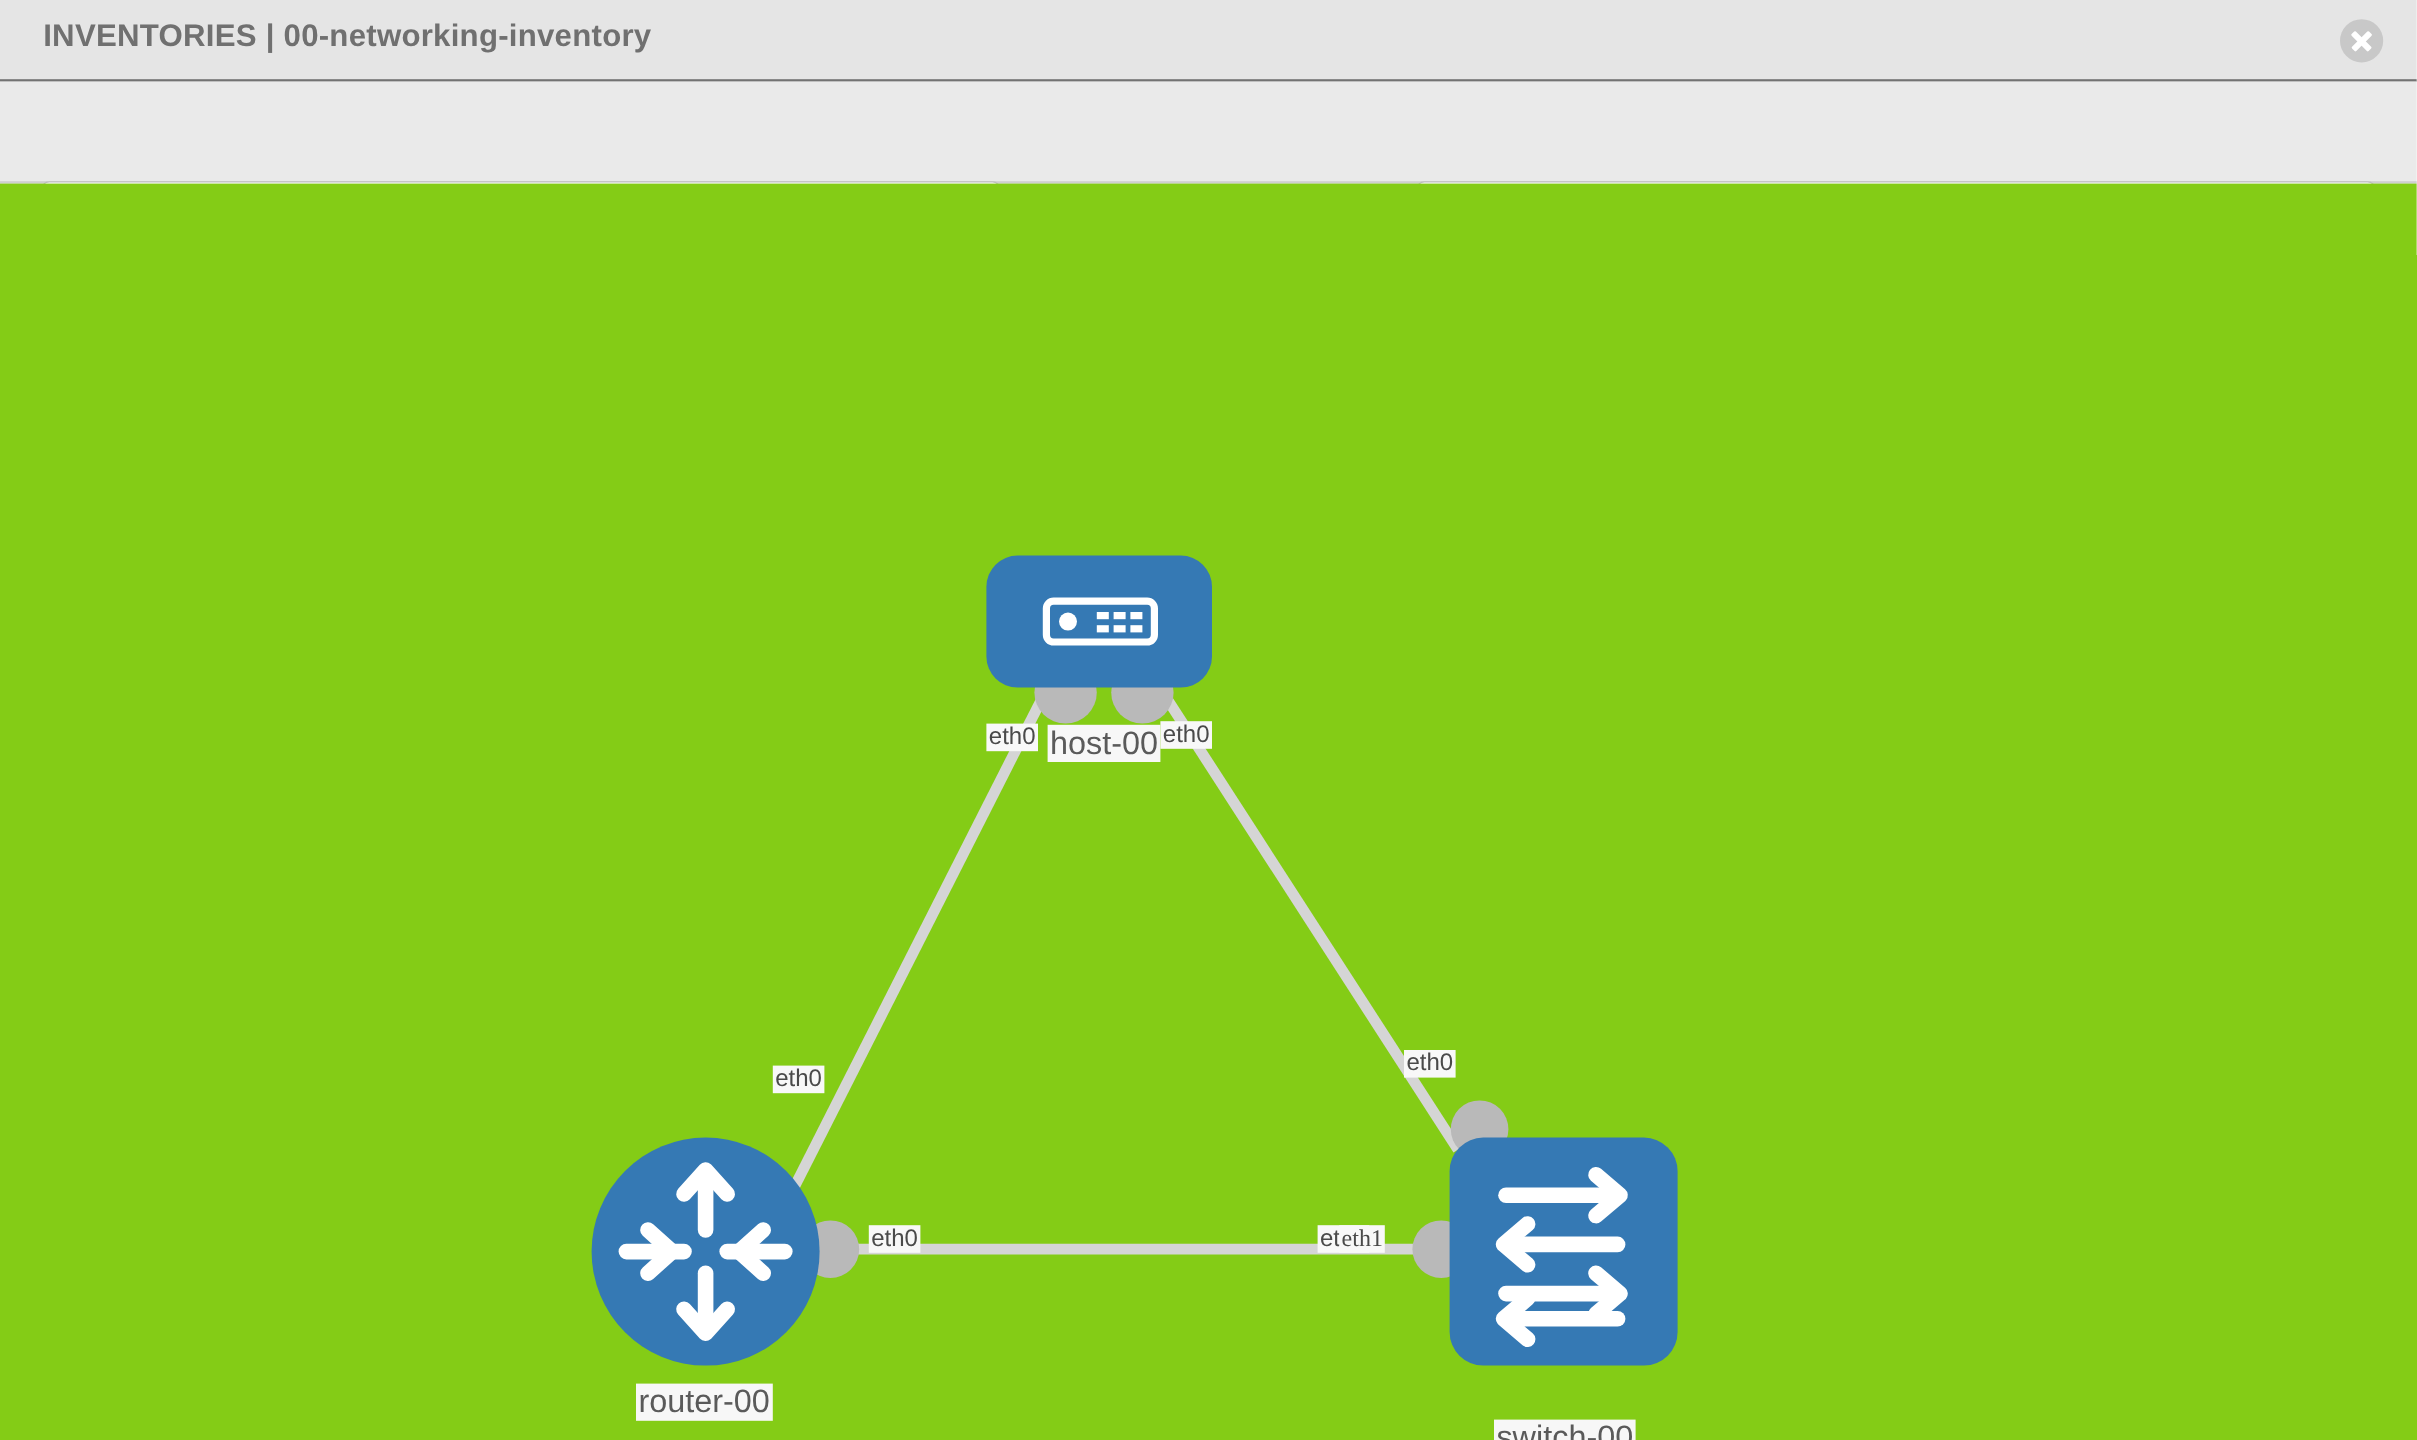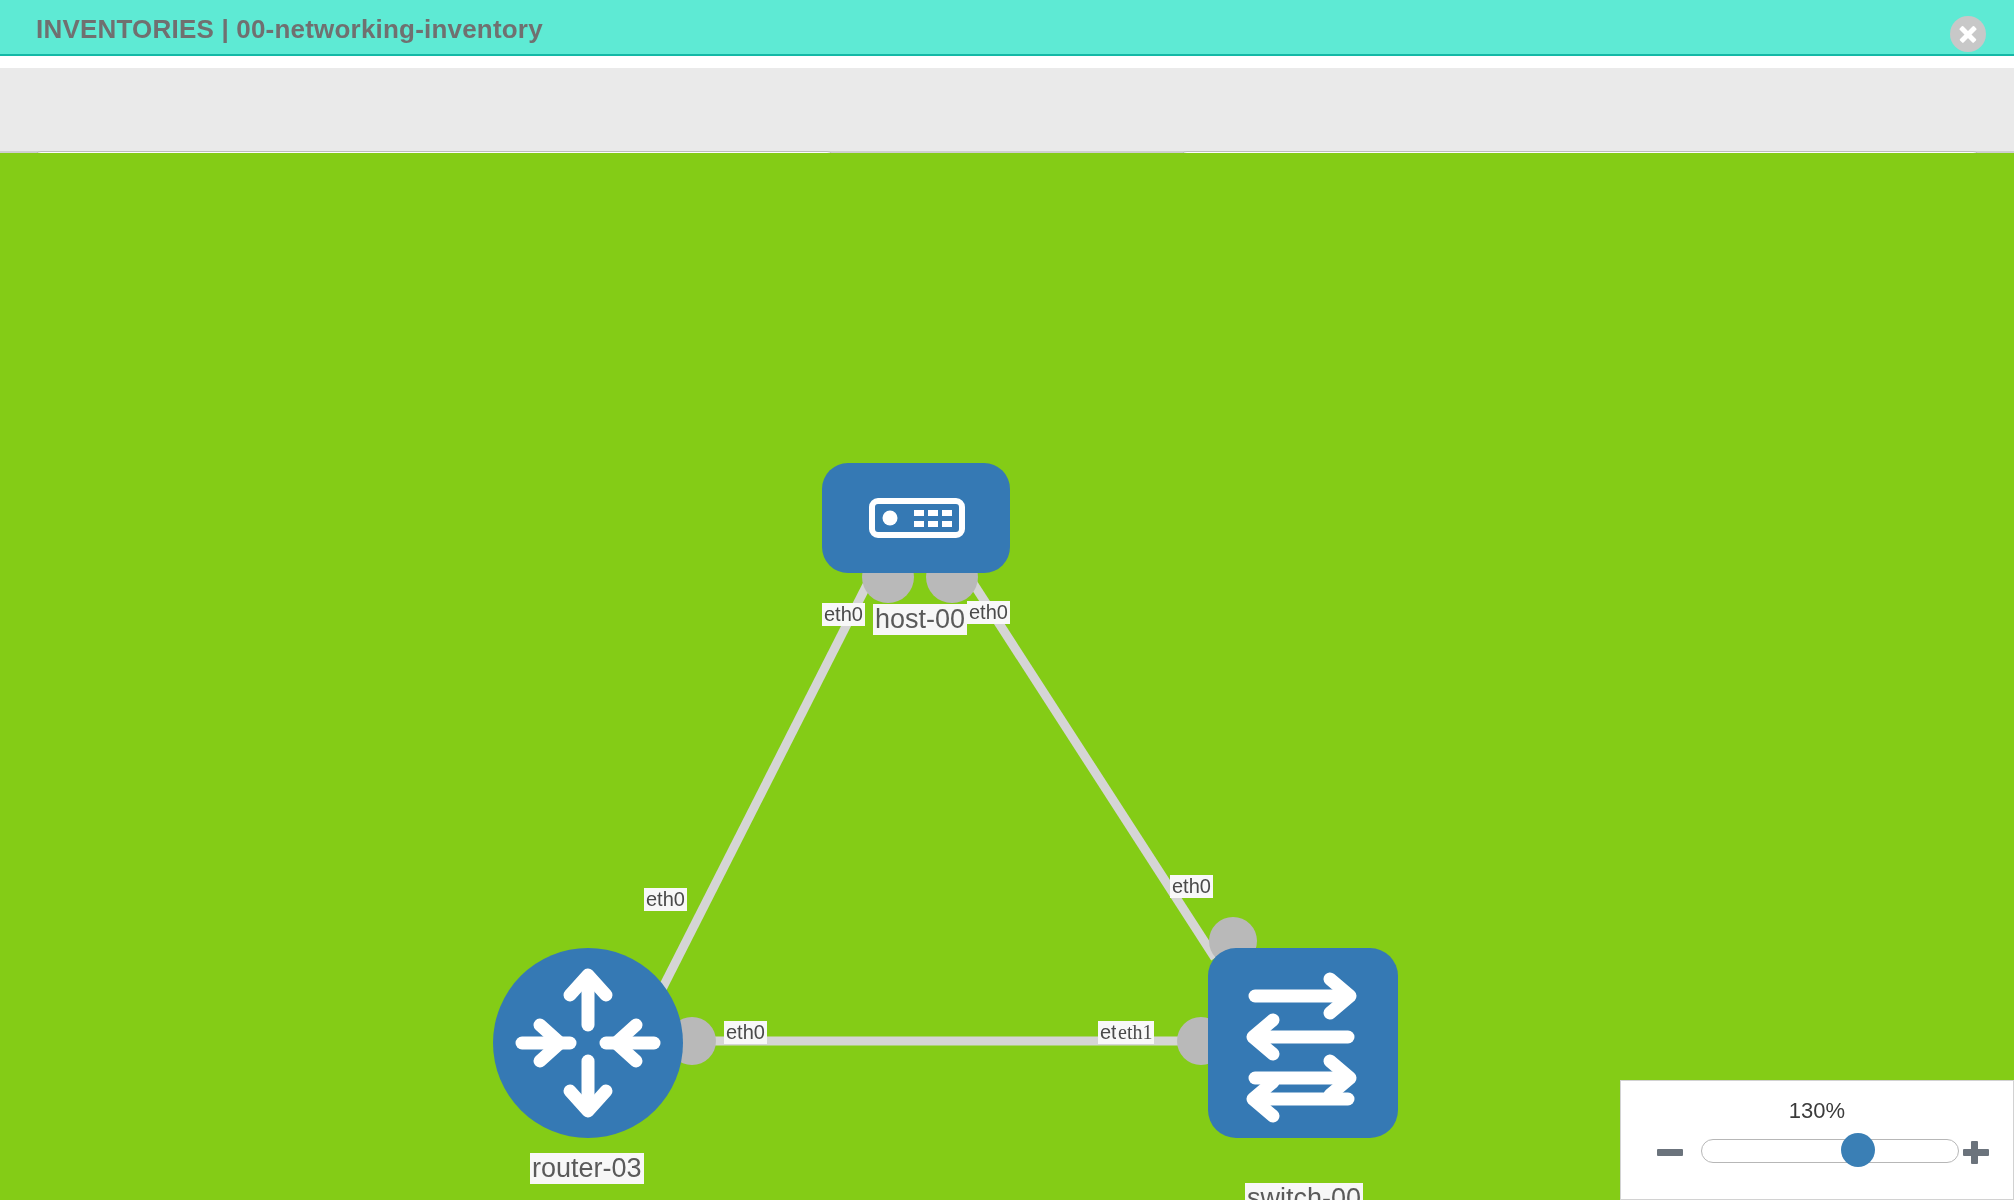--- a/index.html
+++ b/index.html
@@ -18,23 +18,23 @@
     width: 2014px;
     height: 1200px;
     background: #ffffff;
   }
 
   
   .header {
     position: absolute;
     top: 0; left: 0;
     width: 2014px;
-    height: 56px;
-    background: #5eead4;
-    border-bottom: 2px solid #14b8a6;
+    height: 68px;
+    background: #e5e5e5;
+    border-bottom: 2px solid #737373;
   }
   .header-title {
     position: absolute;
     left: 36px;
     top: 14px;
     font-size: 26px;
     font-weight: bold;
     color: #707070;
     letter-spacing: 0.2px;
     white-space: nowrap;
@@ -311,34 +311,18 @@
 
     <div class="iface-label" style="left:822px; top:450px;">eth0</div>
     <div class="iface-label" style="left:967px; top:448px;">eth0</div>
     <div class="iface-label" style="left:644px; top:735px;">eth0</div>
     <div class="iface-label" style="left:1170px; top:722px;">eth0</div>
     <div class="iface-label" style="left:724px; top:868px;">eth0</div>
     <div class="iface-label" style="left:1098px; top:868px;">eth0</div>
     <div class="iface-label" style="left:1116px; top:868px;font-family:Liberation Serif, serif;">eth1</div>
 
     <div class="node-label" style="left:873px; top:451px;">host-00</div>
-    <div class="node-label" style="left:530px; top:1000px;">router-03</div>
+    <div class="node-label" style="left:530px; top:1000px;">router-00</div>
     <div class="node-label" style="left:1245px; top:1030px;">switch-00</div>
   </div>
 
-  <div class="zoom-panel">
-    <div class="zoom-value">130%</div>
-
-    <div class="zoom-minus">
-      <div class="bar-h"></div>
-    </div>
-
-    <div class="zoom-track">
-      <div class="zoom-thumb" id="zoom-thumb" style="left: 138.88px;"></div>
-    </div>
-
-    <div class="zoom-plus">
-      <div class="bar-h"></div>
-      <div class="bar-v"></div>
-    </div>
-  </div>
 
 </div>
 
 </body></html>

